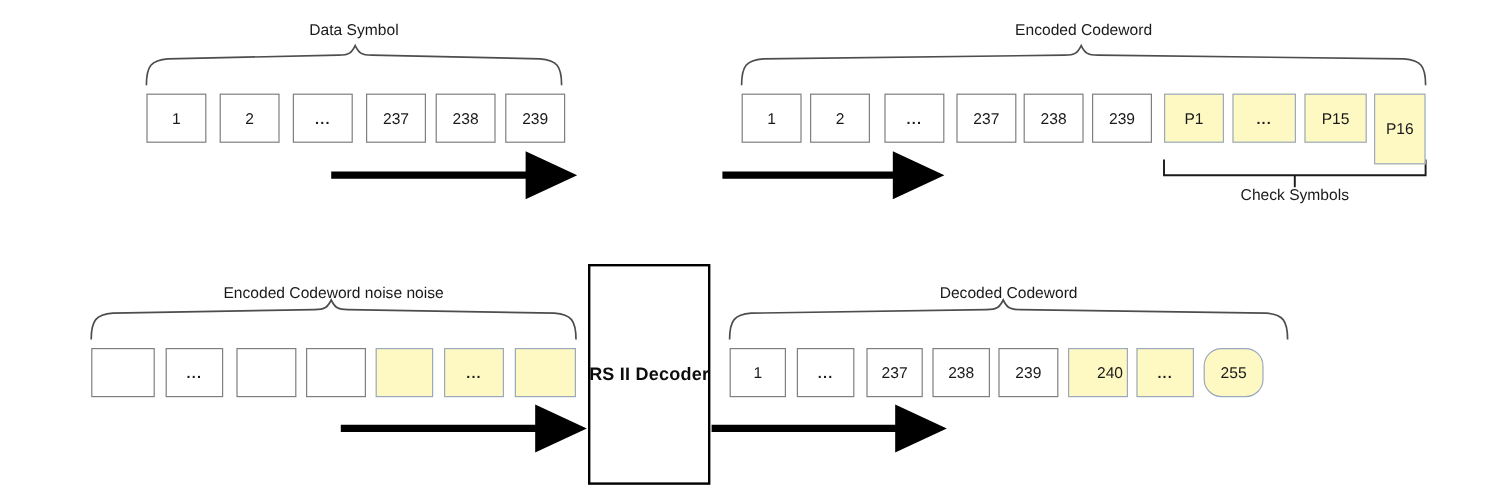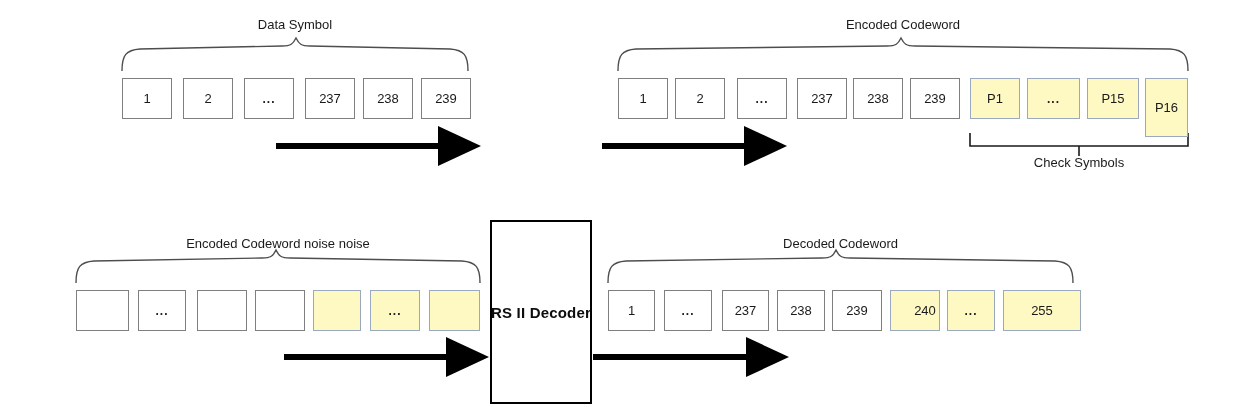--- a/index.html
+++ b/index.html
@@ -205,17 +205,17 @@
     </div>
   <div class="cell" style="left:822px;top:290px;width:50px;height:41px;">
     <span class="cell-text">239</span>
     </div>
   <div class="cell shaded" style="left:880px;top:290px;width:50px;height:41px;padding-left:20px;">
     <span class="cell-text">240</span>
     </div>
   <div class="cell shaded" style="left:937px;top:290px;width:48px;height:41px;">
     <span class="cell-text dots">...</span>
     </div>
-  <div class="cell shaded" style="left:993px;top:290px;width:78px;height:41px;">
+  <div class="cell shaded" style="left:993px;top:290px;width:50px;height:41px;border-radius:15px;">
     <span class="cell-text">255</span>
     </div>
 
 </div>
 
 </body></html>

